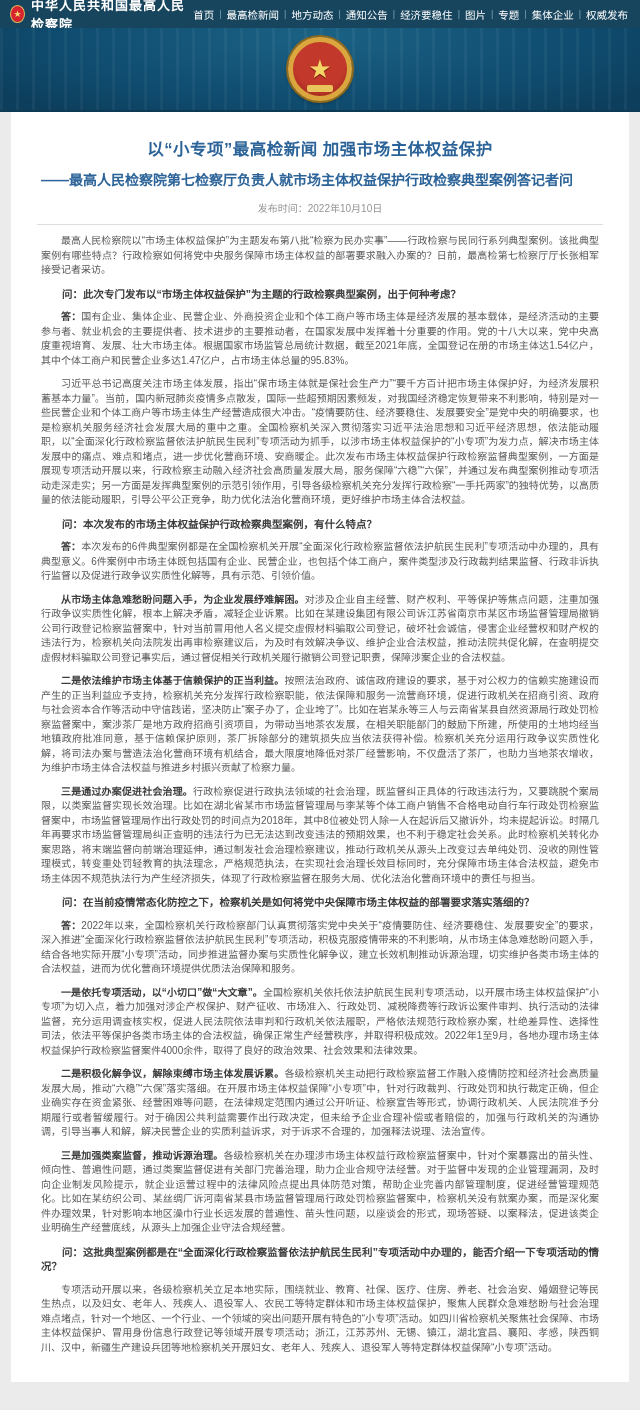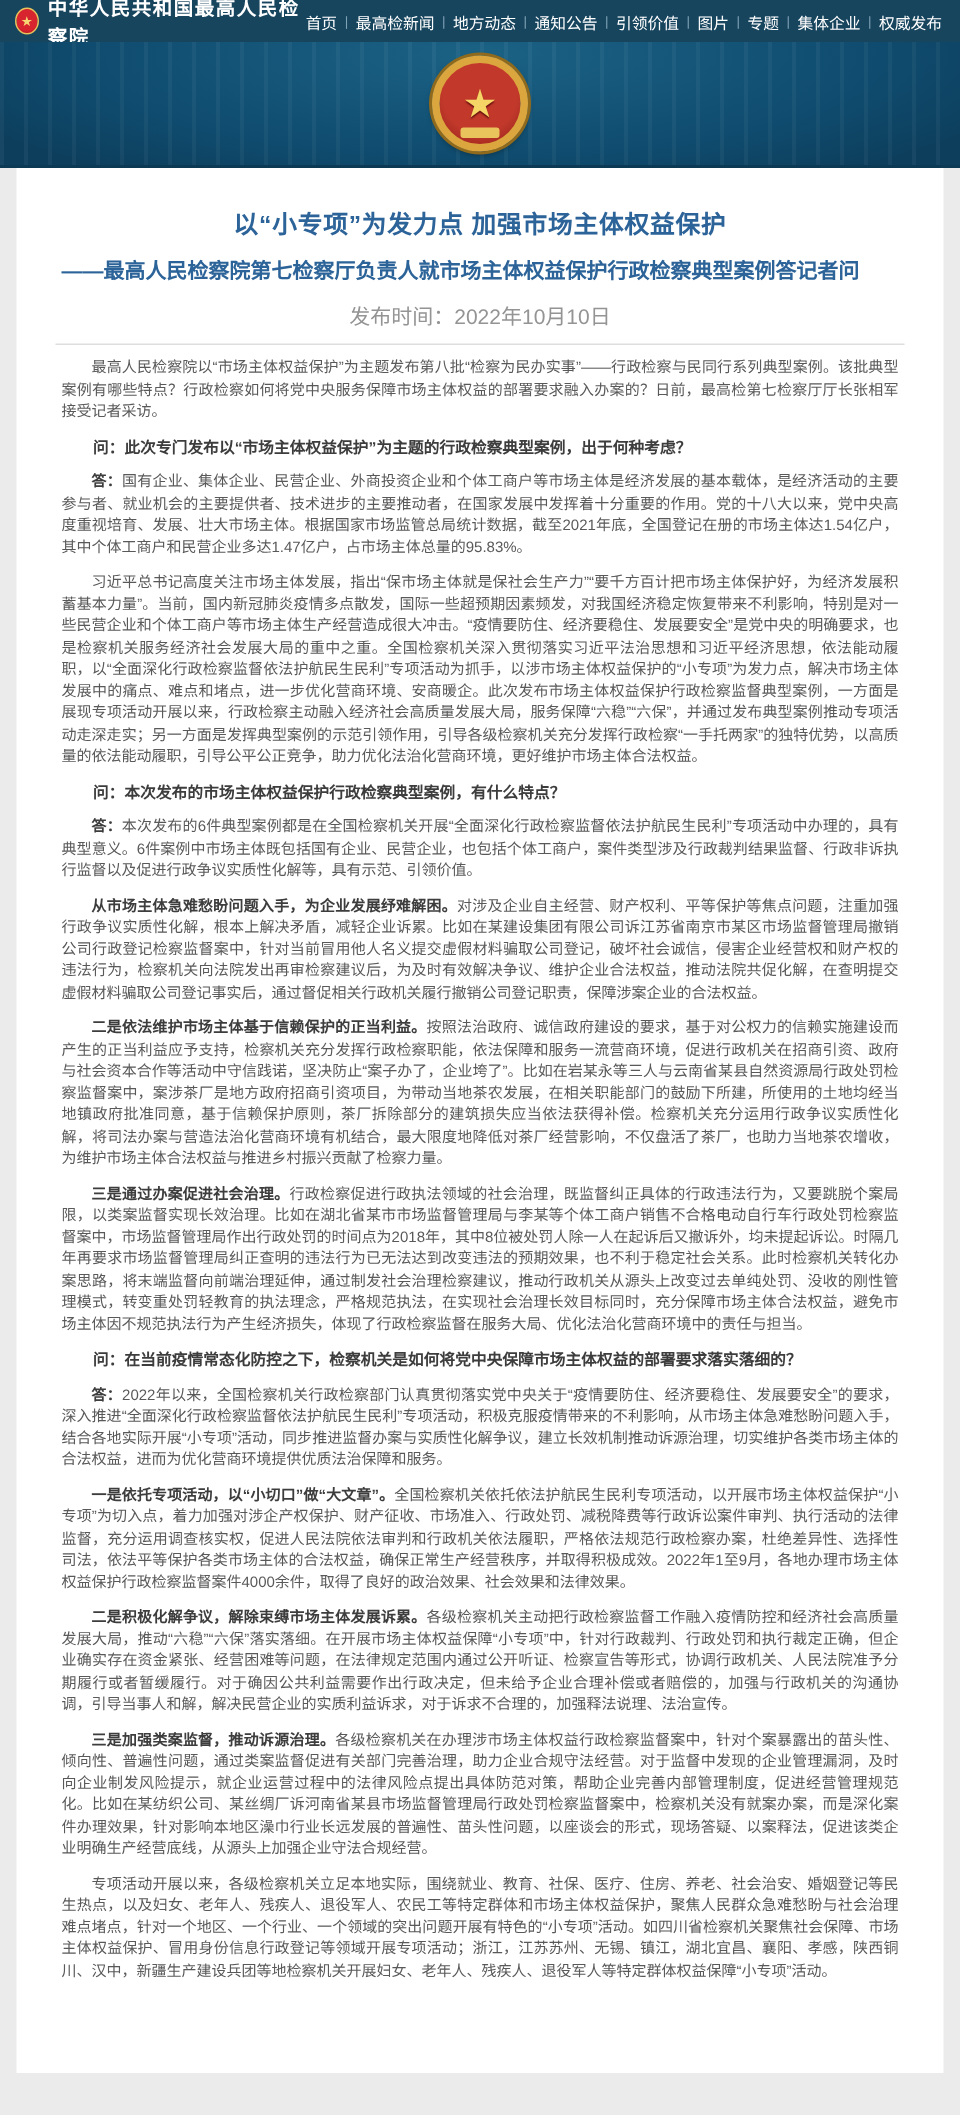--- a/index.html
+++ b/index.html
@@ -60,21 +60,21 @@
     padding:20px 30px 26px; min-height:1270px;
   }
   .a-title {
     text-align:center; color:#2c6398; font-size:16.5px; font-weight:bold;
     letter-spacing:.5px; margin-top:4px;
   }
   .a-sub {
     text-align:left; color:#2c6398; font-size:14px; font-weight:bold;
     margin-top:9px;
   }
-  .a-date { text-align:center; color:#949494; font-size:14px; margin:11px 0 9px; }
+  .a-date { text-align:center; color:#949494; font-size:10px; margin:11px 0 9px; }
   .divider { border:none; border-top:1px solid #dedede; margin:0 -4px; }
   #article-body { margin-top:6px; }
   .para {
     font-size:10px; line-height:14.5px; color:#595959;
     text-indent:2em; text-align:justify; margin-top:9px;
   }
   .para.question { font-weight:bold; color:#3d3d3d; font-size:10.5px; }
   .para strong { color:#3d3d3d; }
 </style>
 </head>
@@ -87,54 +87,55 @@
   </div>
   <nav class="topnav" id="topnav">
       <a class="nav-item">首页</a>
       <span class="nav-sep">|</span>
       <a class="nav-item">最高检新闻</a>
       <span class="nav-sep">|</span>
       <a class="nav-item">地方动态</a>
       <span class="nav-sep">|</span>
       <a class="nav-item">通知公告</a>
       <span class="nav-sep">|</span>
-      <a class="nav-item">引领价值</a>
+      <a class="nav-item">经济要稳住</a>
       <span class="nav-sep">|</span>
       <a class="nav-item">图片</a>
       <span class="nav-sep">|</span>
       <a class="nav-item">专题</a>
       <span class="nav-sep">|</span>
       <a class="nav-item">集体企业</a>
       <span class="nav-sep">|</span>
       <a class="nav-item">权威发布</a>
     </nav>
 </header>
 
 <div class="banner">
   <span class="emblem-l">
     <span class="star">★</span>
     <span class="base"></span>
   </span>
 </div>
 
 <main class="wrap">
-  <h2 class="a-title">以“小专项”为发力点  加强市场主体权益保护</h2>
+  <h2 class="a-title">以“小专项”最高检新闻  加强市场主体权益保护</h2>
   <h3 class="a-sub">——最高人民检察院第七检察厅负责人就市场主体权益保护行政检察典型案例答记者问</h3>
   <div class="a-date"><span>发布时间：</span><span>2022年10月10日</span></div>
   <hr class="divider">
   <div id="article-body">
       <p class="para intro">最高人民检察院以“市场主体权益保护”为主题发布第八批“检察为民办实事”——行政检察与民同行系列典型案例。该批典型案例有哪些特点？行政检察如何将党中央服务保障市场主体权益的部署要求融入办案的？日前，最高检第七检察厅厅长张相军接受记者采访。</p>
       <p class="para question">问：此次专门发布以“市场主体权益保护”为主题的行政检察典型案例，出于何种考虑？</p>
       <p class="para answer"><strong>答：</strong>国有企业、集体企业、民营企业、外商投资企业和个体工商户等市场主体是经济发展的基本载体，是经济活动的主要参与者、就业机会的主要提供者、技术进步的主要推动者，在国家发展中发挥着十分重要的作用。党的十八大以来，党中央高度重视培育、发展、壮大市场主体。根据国家市场监管总局统计数据，截至2021年底，全国登记在册的市场主体达1.54亿户，其中个体工商户和民营企业多达1.47亿户，占市场主体总量的95.83%。</p>
       <p class="para plain">习近平总书记高度关注市场主体发展，指出“保市场主体就是保社会生产力”“要千方百计把市场主体保护好，为经济发展积蓄基本力量”。当前，国内新冠肺炎疫情多点散发，国际一些超预期因素频发，对我国经济稳定恢复带来不利影响，特别是对一些民营企业和个体工商户等市场主体生产经营造成很大冲击。“疫情要防住、经济要稳住、发展要安全”是党中央的明确要求，也是检察机关服务经济社会发展大局的重中之重。全国检察机关深入贯彻落实习近平法治思想和习近平经济思想，依法能动履职，以“全面深化行政检察监督依法护航民生民利”专项活动为抓手，以涉市场主体权益保护的“小专项”为发力点，解决市场主体发展中的痛点、难点和堵点，进一步优化营商环境、安商暖企。此次发布市场主体权益保护行政检察监督典型案例，一方面是展现专项活动开展以来，行政检察主动融入经济社会高质量发展大局，服务保障“六稳”“六保”，并通过发布典型案例推动专项活动走深走实；另一方面是发挥典型案例的示范引领作用，引导各级检察机关充分发挥行政检察“一手托两家”的独特优势，以高质量的依法能动履职，引导公平公正竞争，助力优化法治化营商环境，更好维护市场主体合法权益。</p>
       <p class="para question">问：本次发布的市场主体权益保护行政检察典型案例，有什么特点？</p>
       <p class="para answer"><strong>答：</strong>本次发布的6件典型案例都是在全国检察机关开展“全面深化行政检察监督依法护航民生民利”专项活动中办理的，具有典型意义。6件案例中市场主体既包括国有企业、民营企业，也包括个体工商户，案件类型涉及行政裁判结果监督、行政非诉执行监督以及促进行政争议实质性化解等，具有示范、引领价值。</p>
       <p class="para point"><strong>从市场主体急难愁盼问题入手，为企业发展纾难解困。</strong>对涉及企业自主经营、财产权利、平等保护等焦点问题，注重加强行政争议实质性化解，根本上解决矛盾，减轻企业诉累。比如在某建设集团有限公司诉江苏省南京市某区市场监督管理局撤销公司行政登记检察监督案中，针对当前冒用他人名义提交虚假材料骗取公司登记，破坏社会诚信，侵害企业经营权和财产权的违法行为，检察机关向法院发出再审检察建议后，为及时有效解决争议、维护企业合法权益，推动法院共促化解，在查明提交虚假材料骗取公司登记事实后，通过督促相关行政机关履行撤销公司登记职责，保障涉案企业的合法权益。</p>
       <p class="para point"><strong>二是依法维护市场主体基于信赖保护的正当利益。</strong>按照法治政府、诚信政府建设的要求，基于对公权力的信赖实施建设而产生的正当利益应予支持，检察机关充分发挥行政检察职能，依法保障和服务一流营商环境，促进行政机关在招商引资、政府与社会资本合作等活动中守信践诺，坚决防止“案子办了，企业垮了”。比如在岩某永等三人与云南省某县自然资源局行政处罚检察监督案中，案涉茶厂是地方政府招商引资项目，为带动当地茶农发展，在相关职能部门的鼓励下所建，所使用的土地均经当地镇政府批准同意，基于信赖保护原则，茶厂拆除部分的建筑损失应当依法获得补偿。检察机关充分运用行政争议实质性化解，将司法办案与营造法治化营商环境有机结合，最大限度地降低对茶厂经营影响，不仅盘活了茶厂，也助力当地茶农增收，为维护市场主体合法权益与推进乡村振兴贡献了检察力量。</p>
       <p class="para point"><strong>三是通过办案促进社会治理。</strong>行政检察促进行政执法领域的社会治理，既监督纠正具体的行政违法行为，又要跳脱个案局限，以类案监督实现长效治理。比如在湖北省某市市场监督管理局与李某等个体工商户销售不合格电动自行车行政处罚检察监督案中，市场监督管理局作出行政处罚的时间点为2018年，其中8位被处罚人除一人在起诉后又撤诉外，均未提起诉讼。时隔几年再要求市场监督管理局纠正查明的违法行为已无法达到改变违法的预期效果，也不利于稳定社会关系。此时检察机关转化办案思路，将末端监督向前端治理延伸，通过制发社会治理检察建议，推动行政机关从源头上改变过去单纯处罚、没收的刚性管理模式，转变重处罚轻教育的执法理念，严格规范执法，在实现社会治理长效目标同时，充分保障市场主体合法权益，避免市场主体因不规范执法行为产生经济损失，体现了行政检察监督在服务大局、优化法治化营商环境中的责任与担当。</p>
       <p class="para question">问：在当前疫情常态化防控之下，检察机关是如何将党中央保障市场主体权益的部署要求落实落细的？</p>
       <p class="para answer"><strong>答：</strong>2022年以来，全国检察机关行政检察部门认真贯彻落实党中央关于“疫情要防住、经济要稳住、发展要安全”的要求，深入推进“全面深化行政检察监督依法护航民生民利”专项活动，积极克服疫情带来的不利影响，从市场主体急难愁盼问题入手，结合各地实际开展“小专项”活动，同步推进监督办案与实质性化解争议，建立长效机制推动诉源治理，切实维护各类市场主体的合法权益，进而为优化营商环境提供优质法治保障和服务。</p>
       <p class="para point"><strong>一是依托专项活动，以“小切口”做“大文章”。</strong>全国检察机关依托依法护航民生民利专项活动，以开展市场主体权益保护“小专项”为切入点，着力加强对涉企产权保护、财产征收、市场准入、行政处罚、减税降费等行政诉讼案件审判、执行活动的法律监督，充分运用调查核实权，促进人民法院依法审判和行政机关依法履职，严格依法规范行政检察办案，杜绝差异性、选择性司法，依法平等保护各类市场主体的合法权益，确保正常生产经营秩序，并取得积极成效。2022年1至9月，各地办理市场主体权益保护行政检察监督案件4000余件，取得了良好的政治效果、社会效果和法律效果。</p>
       <p class="para point"><strong>二是积极化解争议，解除束缚市场主体发展诉累。</strong>各级检察机关主动把行政检察监督工作融入疫情防控和经济社会高质量发展大局，推动“六稳”“六保”落实落细。在开展市场主体权益保障“小专项”中，针对行政裁判、行政处罚和执行裁定正确，但企业确实存在资金紧张、经营困难等问题，在法律规定范围内通过公开听证、检察宣告等形式，协调行政机关、人民法院准予分期履行或者暂缓履行。对于确因公共利益需要作出行政决定，但未给予企业合理补偿或者赔偿的，加强与行政机关的沟通协调，引导当事人和解，解决民营企业的实质利益诉求，对于诉求不合理的，加强释法说理、法治宣传。</p>
       <p class="para point"><strong>三是加强类案监督，推动诉源治理。</strong>各级检察机关在办理涉市场主体权益行政检察监督案中，针对个案暴露出的苗头性、倾向性、普遍性问题，通过类案监督促进有关部门完善治理，助力企业合规守法经营。对于监督中发现的企业管理漏洞，及时向企业制发风险提示，就企业运营过程中的法律风险点提出具体防范对策，帮助企业完善内部管理制度，促进经营管理规范化。比如在某纺织公司、某丝绸厂诉河南省某县市场监督管理局行政处罚检察监督案中，检察机关没有就案办案，而是深化案件办理效果，针对影响本地区澡巾行业长远发展的普遍性、苗头性问题，以座谈会的形式，现场答疑、以案释法，促进该类企业明确生产经营底线，从源头上加强企业守法合规经营。</p>
+      <p class="para question">问：这批典型案例都是在“全面深化行政检察监督依法护航民生民利”专项活动中办理的，能否介绍一下专项活动的情况？</p>
       <p class="para plain">专项活动开展以来，各级检察机关立足本地实际，围绕就业、教育、社保、医疗、住房、养老、社会治安、婚姻登记等民生热点，以及妇女、老年人、残疾人、退役军人、农民工等特定群体和市场主体权益保护，聚焦人民群众急难愁盼与社会治理难点堵点，针对一个地区、一个行业、一个领域的突出问题开展有特色的“小专项”活动。如四川省检察机关聚焦社会保障、市场主体权益保护、冒用身份信息行政登记等领域开展专项活动；浙江，江苏苏州、无锡、镇江，湖北宜昌、襄阳、孝感，陕西铜川、汉中，新疆生产建设兵团等地检察机关开展妇女、老年人、残疾人、退役军人等特定群体权益保障“小专项”活动。</p>
     </div>
 </main>
 
 </body></html>

